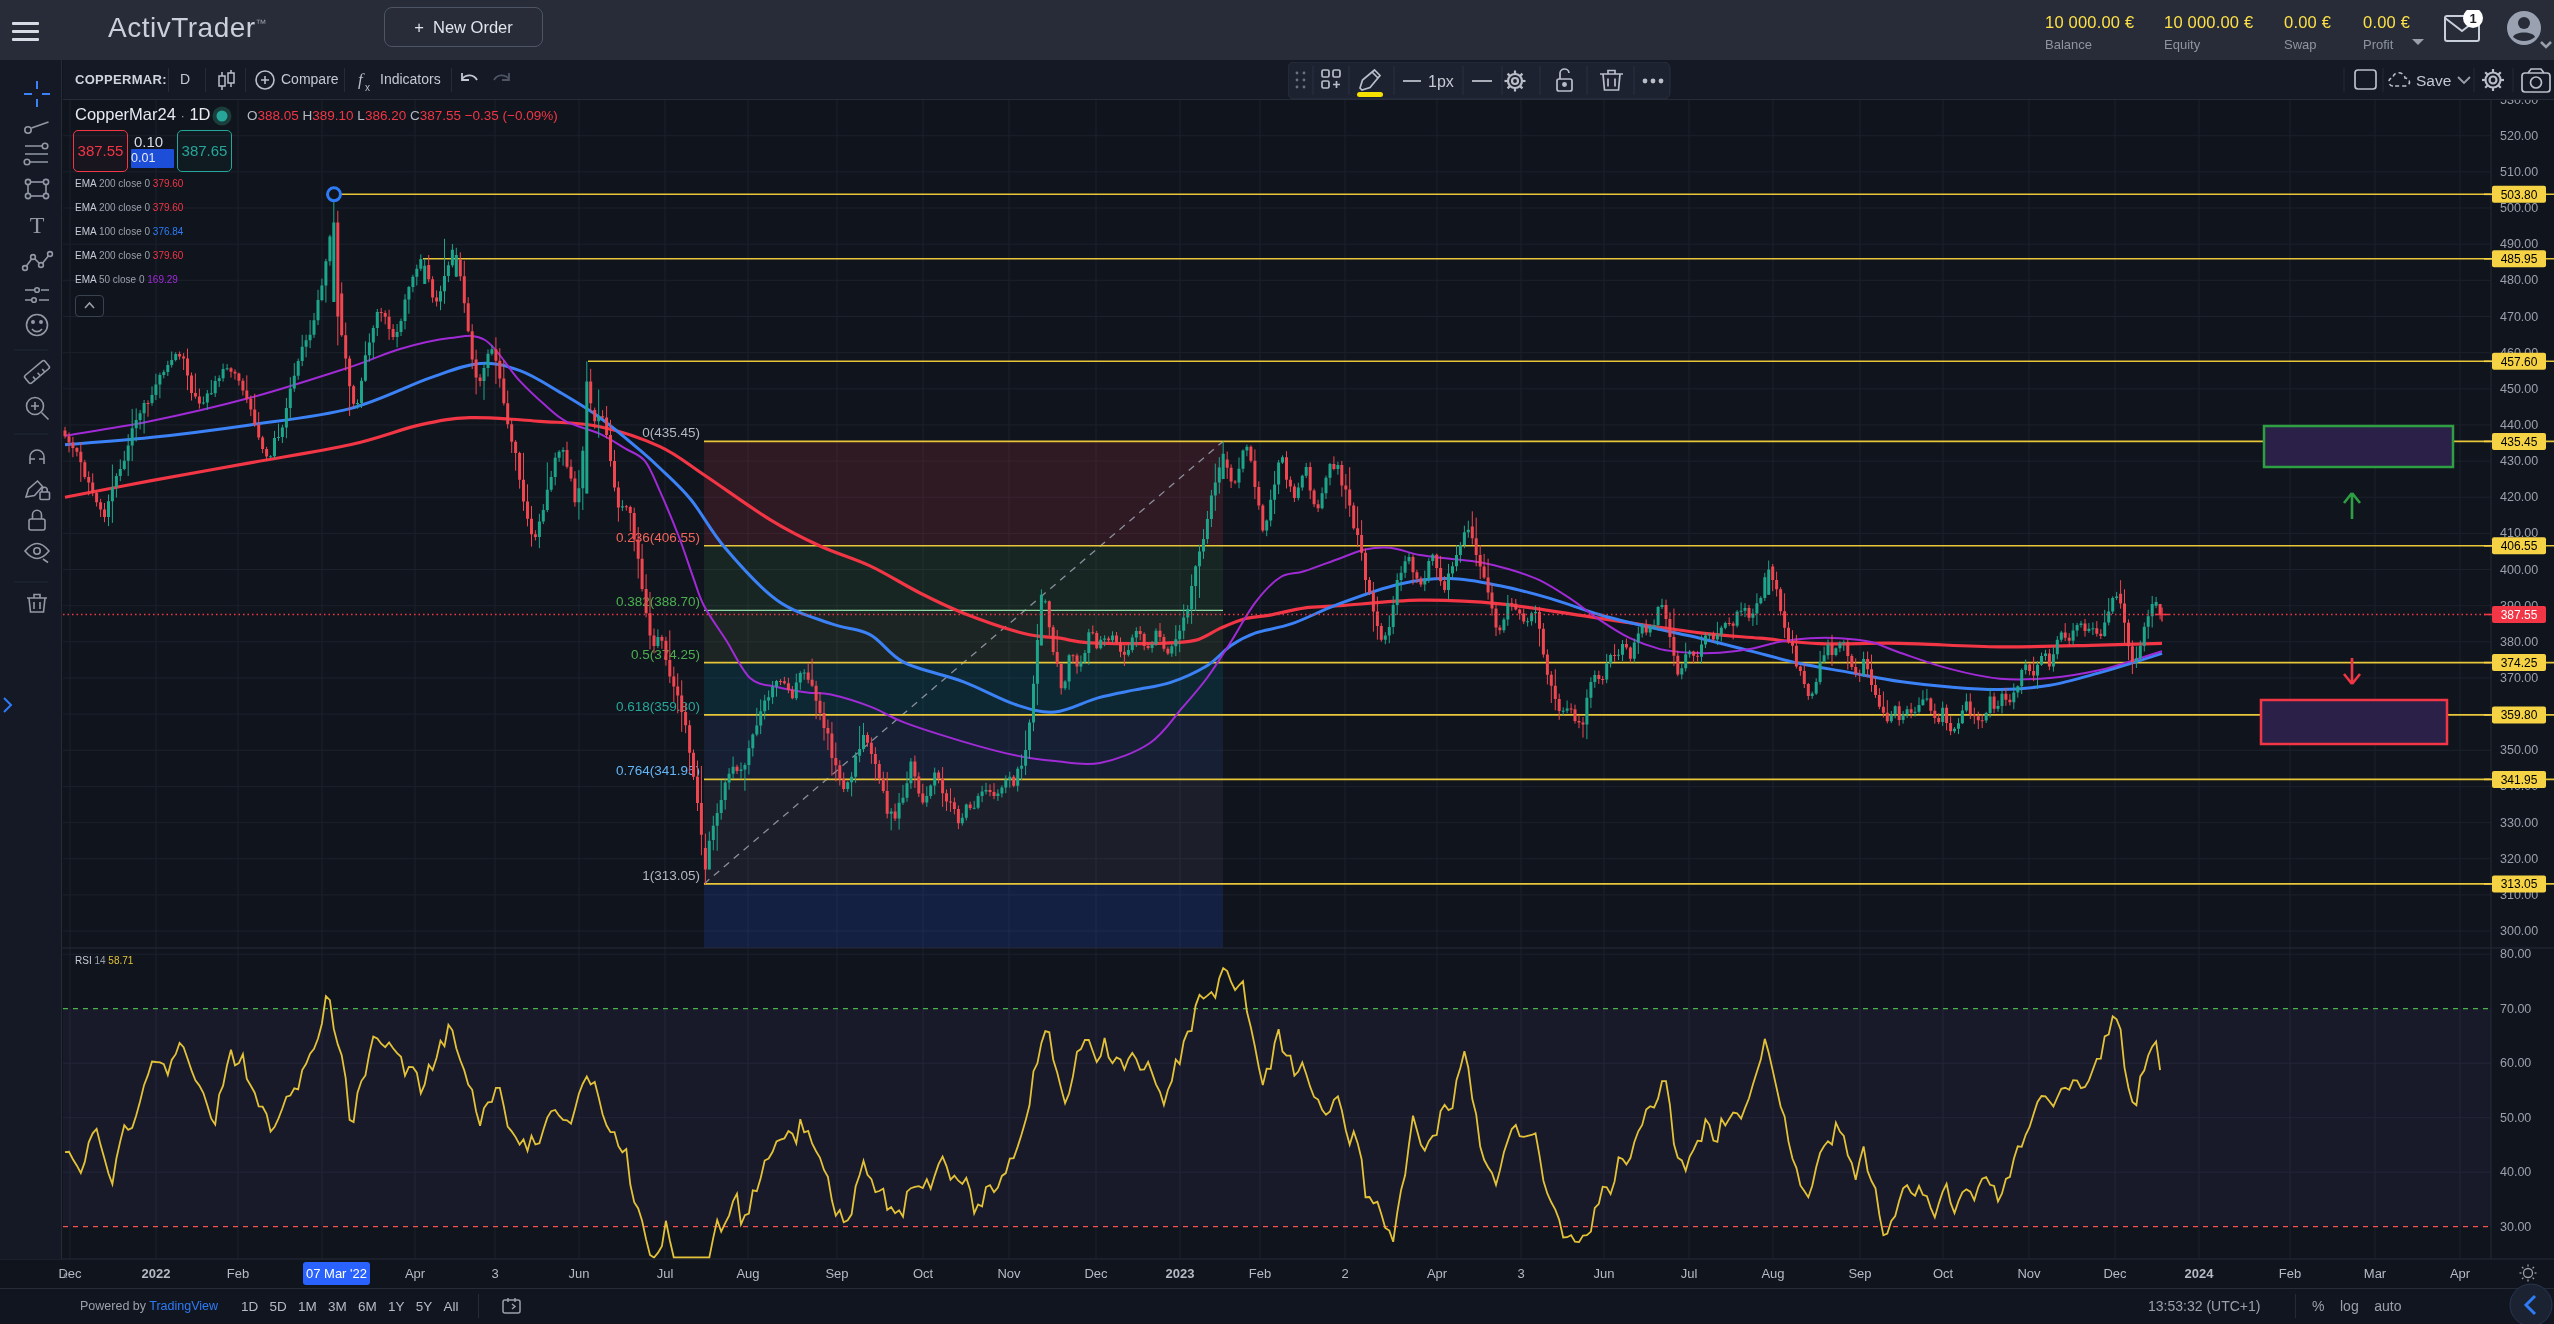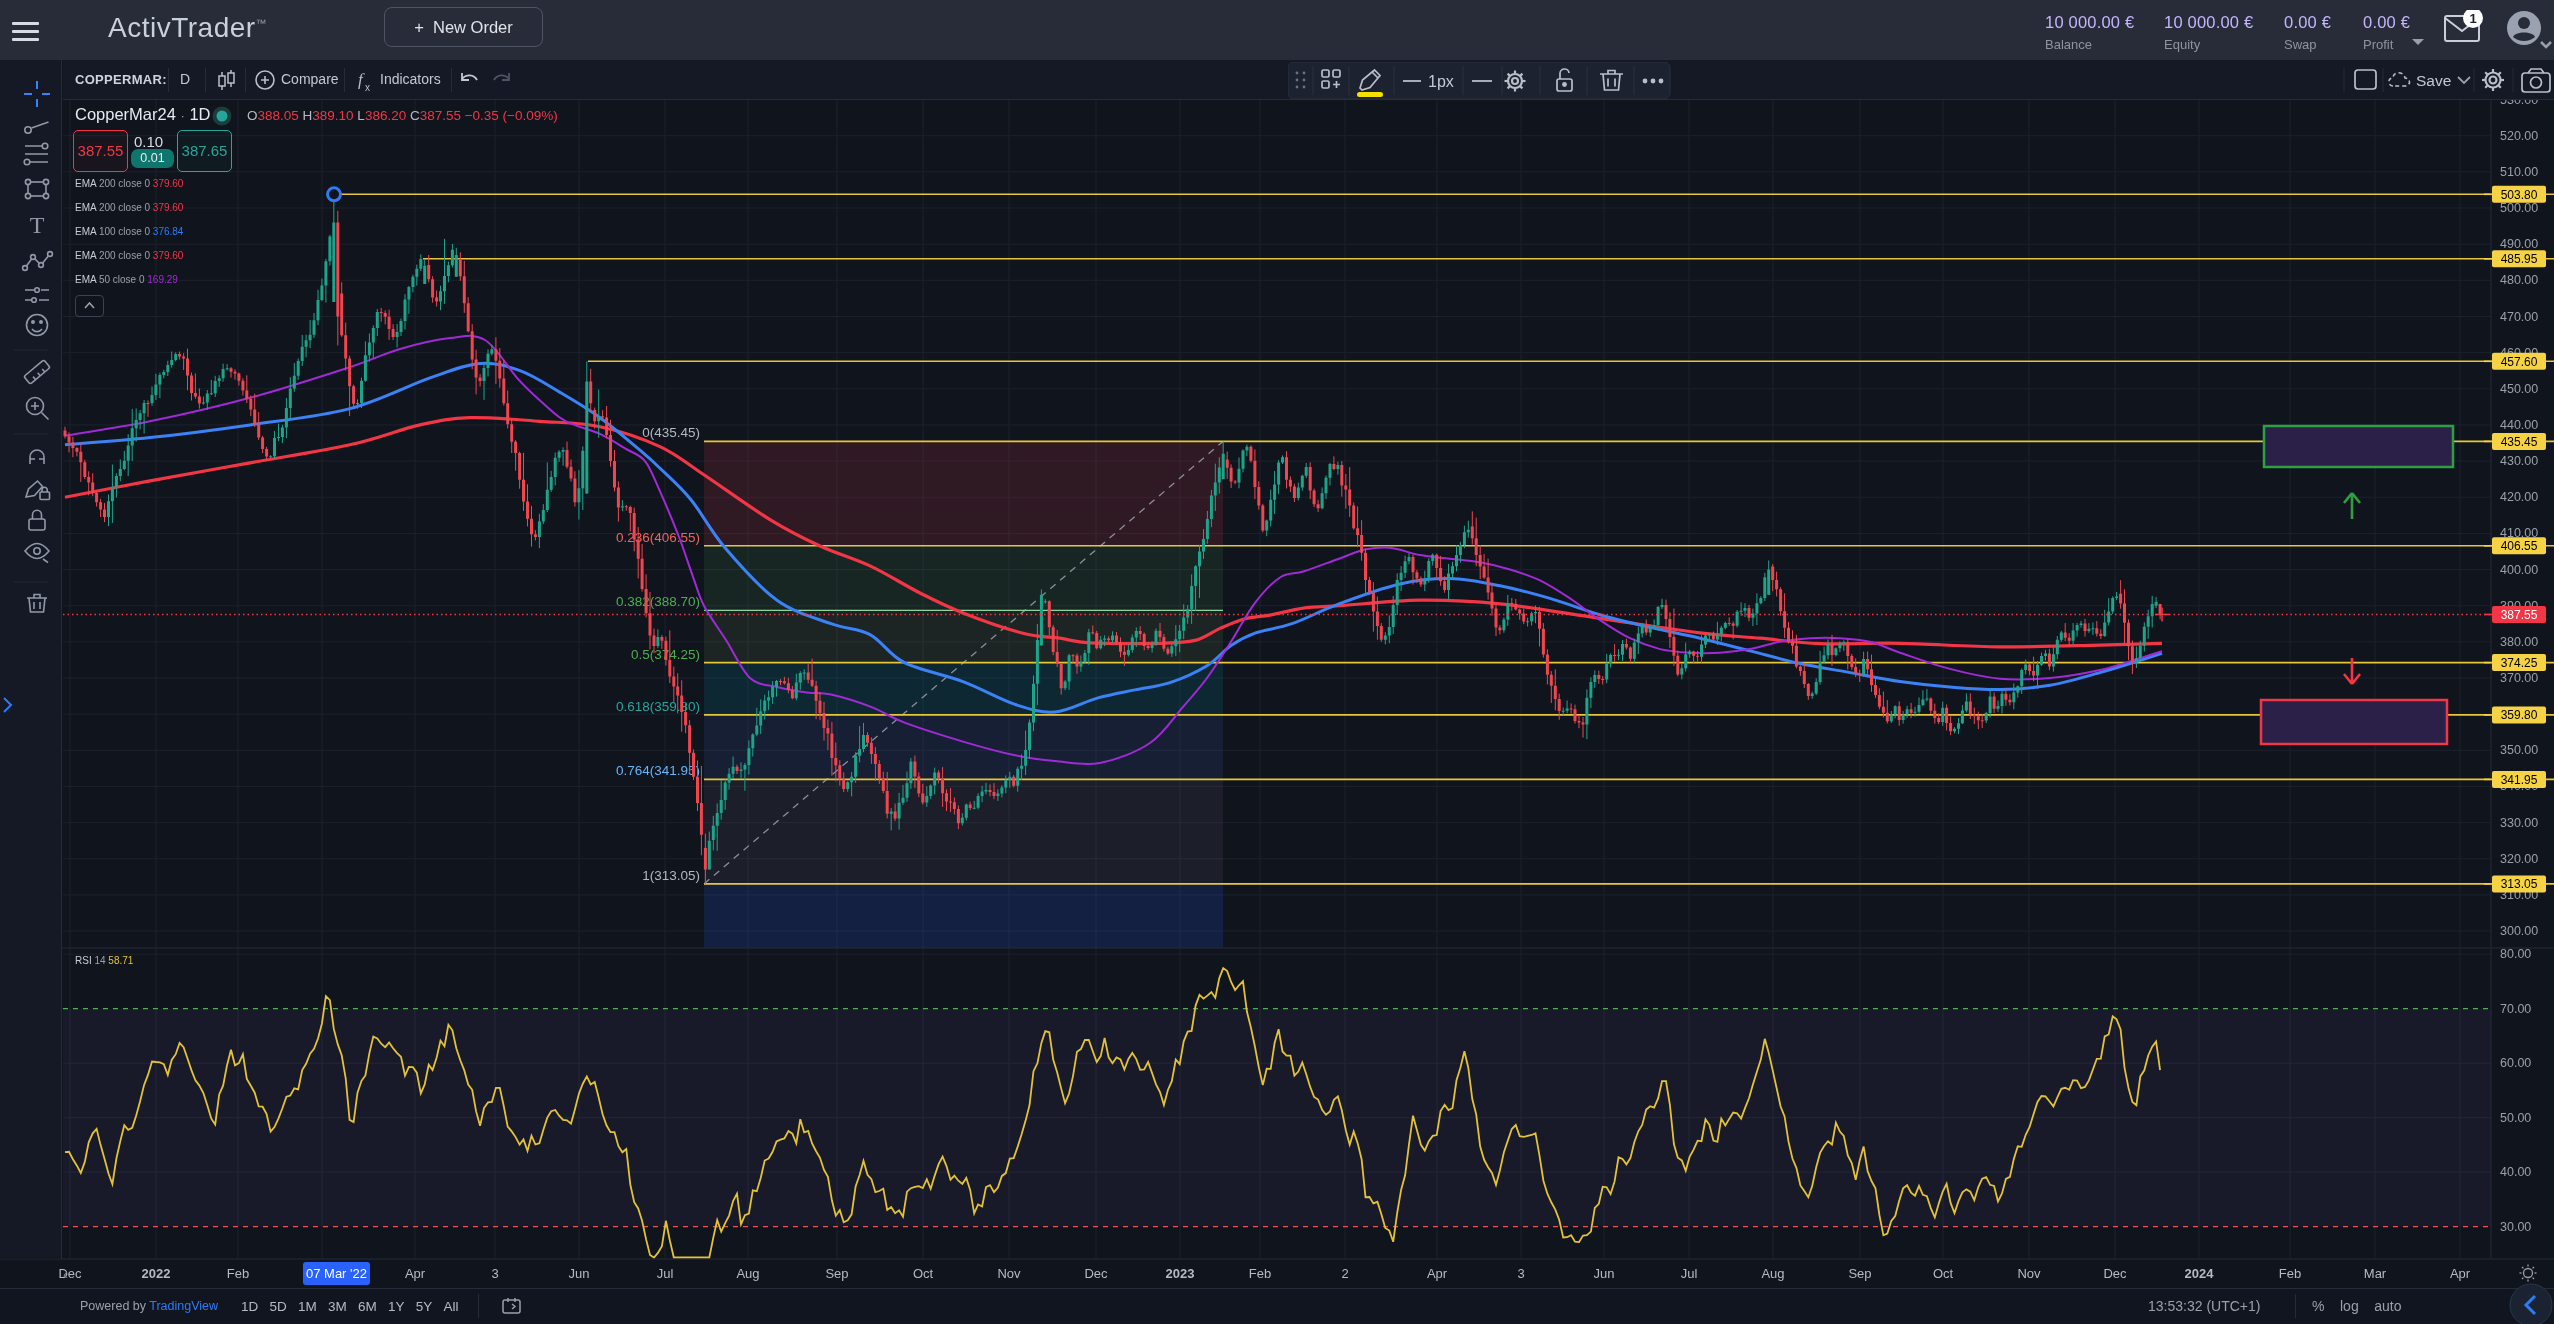--- a/index.html
+++ b/index.html
@@ -10,21 +10,21 @@
   border-bottom:1px solid #262b38; }
 #sidebar { left:0; top:60px; width:62px; height:1199px; background:#141925; border-right:1px solid #262b38; }
 #botbar { left:0; top:1288px; width:2554px; height:36px; background:#11151f; border-top:1px solid #262b38; }
 .vdiv { position:absolute; top:8px; width:1px; height:24px; background:#262b38; }
 .hamb span { display:block; width:27px; height:3px; background:#d7dbe3; margin:5px 0; border-radius:1px; }
 #logo { left:108px; top:12px; font-size:28px; color:#c9cfdb; letter-spacing:0.5px; }
 #logo sup { font-size:11px; color:#9aa0ab; }
 #neworder { left:384px; top:7px; width:159px; height:40px; border:1px solid #4d5565; border-radius:8px;
   color:#dfe3ea; font-size:16.5px; text-align:center; line-height:38px; }
 .acct { top:13px; text-align:left; }
-.acct .v { font-size:16.5px; color:#c4b5fd; letter-spacing:0.2px;}
+.acct .v { font-size:16.5px; color:#fde047; letter-spacing:0.2px;}
 .acct .l { font-size:13px; color:#8e94a0; margin-top:5px; }
 .tbtxt { top:71px; font-size:14px; color:#c3c8d2; }
 #legend1 { left:75px; top:105px; font-size:16.5px; color:#e8eaf0; }
 #legend1 .dim { color:#9aa0ab; }
 #ohlc { left:247px; top:108px; font-size:13.5px; color:#f23645; }
 #ohlc .k { color:#b6bac4; }
 .embox { font-size:10px; color:#9aa0ab; }
 .embox b { color:#c7ccd6; font-weight:normal; }
 </style></head><body>
 <div id="page">
@@ -470,21 +470,21 @@
 
 <div class="abs" id="legend1">CopperMar24 <span class="dim" style="font-size:13px">·</span> 1D</div>
 <svg class="abs" style="left:208px;top:104px" width="30" height="28">
       <circle cx="14" cy="12" r="9.5" fill="#1b3e3d"></circle>
       <circle cx="14" cy="12" r="5.5" fill="#26a69a"></circle>
     </svg>
 <div class="abs" id="ohlc"><span class="k">O</span>388.05 <span class="k">H</span>389.10 <span class="k">L</span>386.20 <span class="k">C</span>387.55 −0.35 (−0.09%)</div>
 
 <div class="abs" style="left:73px;top:130px;width:55px;height:42px;border:1px solid #f23645;border-radius:5px;background:rgba(242,54,69,0.04);color:#f23645;font-size:15px;text-align:center;line-height:40px">387.55</div>
 <div class="abs" style="left:134px;top:133px;font-size:15px;color:#d8dbe2">0.10</div>
-<div class="abs" style="left:131px;top:149px;width:43px;height:19px;background:#0f766e;border-radius:7px;color:#e8eaf0;font-size:12.5px;text-align:center;line-height:19px">0.01</div>
+<div class="abs" style="left:131px;top:149px;width:43px;height:19px;background:#1d4ed8;border-radius:1px;color:#e8eaf0;font-size:12.5px;line-height:19px">0.01</div>
 <div class="abs" style="left:177px;top:130px;width:55px;height:42px;border:1px solid #26a69a;border-radius:5px;background:rgba(38,166,154,0.04);color:#26a69a;font-size:15px;text-align:center;line-height:40px">387.65</div>
 
 <div class="abs embox" style="left:75px;top:178px"><b>EMA</b> 200 close 0 <span style="color:#f23645">379.60</span></div>
 <div class="abs embox" style="left:75px;top:202px"><b>EMA</b> 200 close 0 <span style="color:#f23645">379.60</span></div>
 <div class="abs embox" style="left:75px;top:226px"><b>EMA</b> 100 close 0 <span style="color:#2e7bf6">376.84</span></div>
 <div class="abs embox" style="left:75px;top:250px"><b>EMA</b> 200 close 0 <span style="color:#f23645">379.60</span></div>
 <div class="abs embox" style="left:75px;top:274px"><b>EMA</b> 50 close 0 <span style="color:#a02bd6">169.29</span></div>
 <div class="abs" style="left:75px;top:295px;width:29px;height:22px;border:1px solid #3a4150;border-radius:4px"></div>
 <svg class="abs" style="left:75px;top:295px" width="29" height="22">
       <path d="M10 13l4.5-5 4.5 5" fill="none" stroke="#9aa0ab" stroke-width="1.6"></path>

